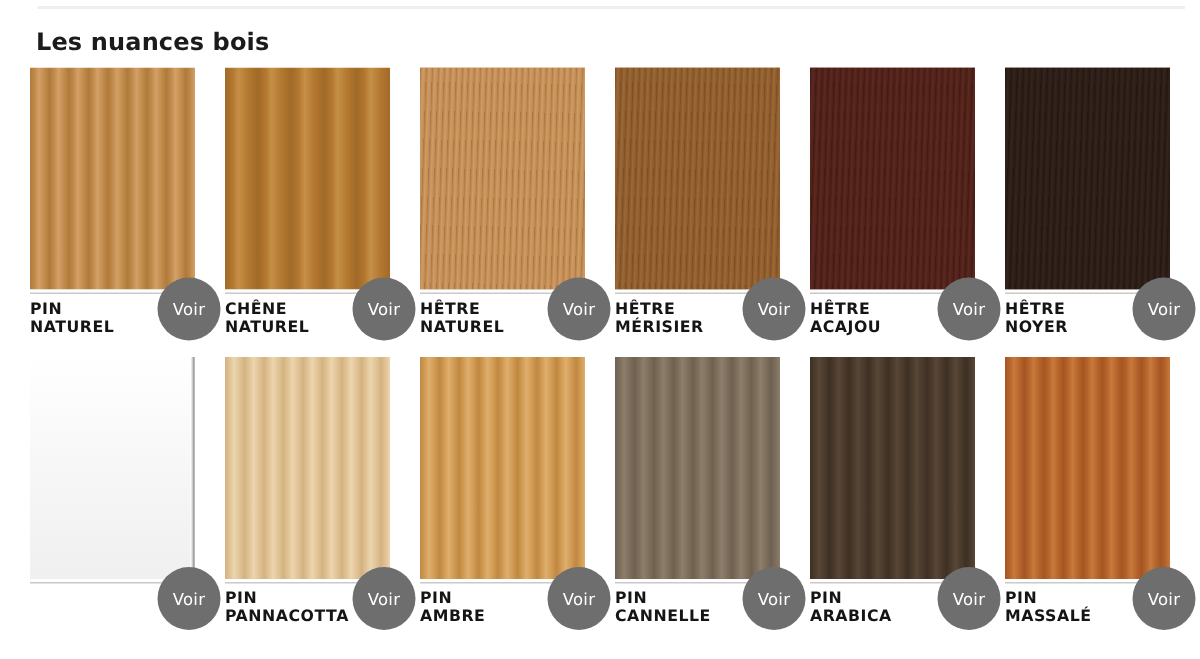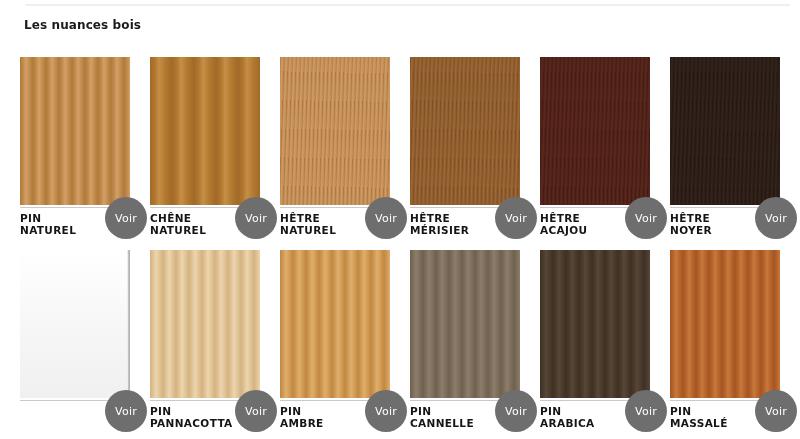--- a/index.html
+++ b/index.html
@@ -21,21 +21,21 @@
     top: 4px;
     width: 765px;
     height: 2px;
     background: #efefef;
   }
 
   .section-title {
     position: absolute;
     left: 24px;
     top: 18px;
-    font-size: 12px;
+    font-size: 16px;
     font-weight: bold;
     color: #1b1b1b;
     letter-spacing: 0.1px;
     text-align: right;
   }
 
   .grid {
     position: absolute;
     left: 0;
     top: 45px;
@@ -43,21 +43,21 @@
   }
 
   .row {
     position: relative;
     height: 193px;
   }
 
   .cell {
     position: absolute;
     width: 90px;
-    top: 12px;
+    top: 0;
   }
 
   .swatch {
     position: relative;
     width: 110px;
     height: 148px;
     overflow: hidden;
   }
 
   .swatch-grain {

